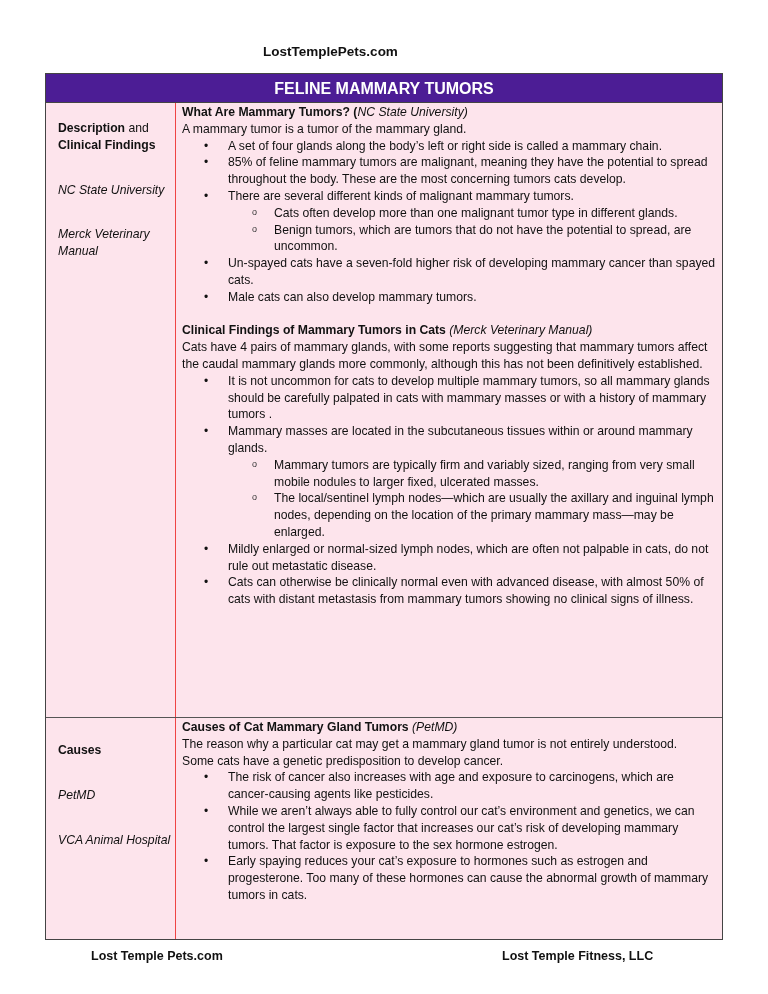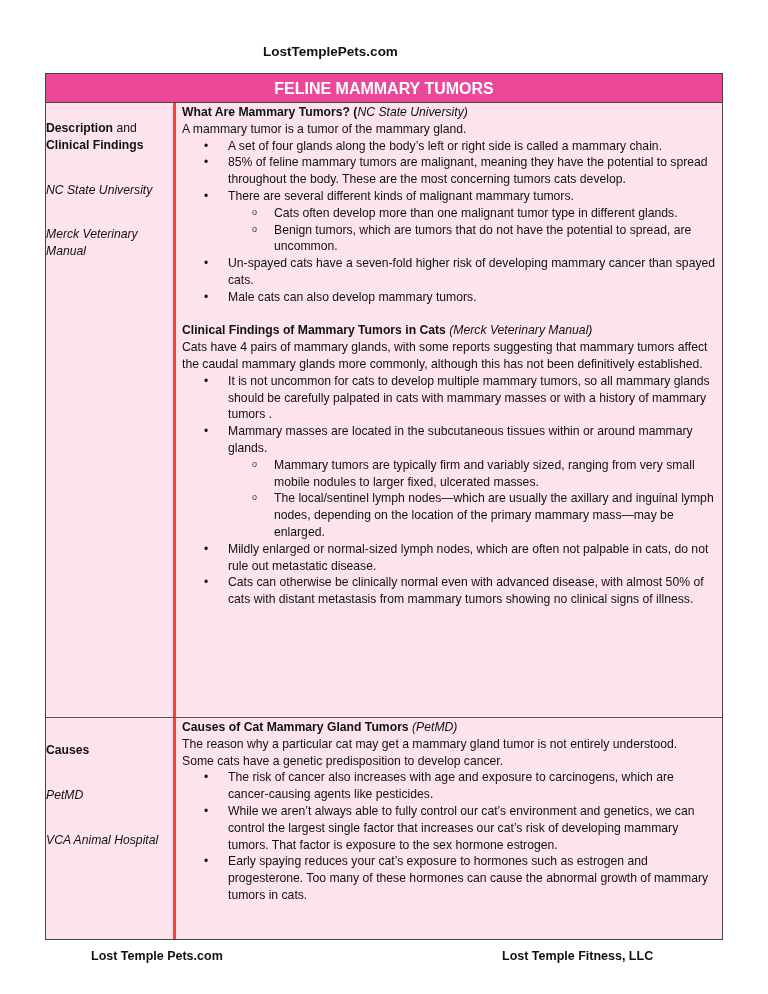--- a/index.html
+++ b/index.html
@@ -9,31 +9,31 @@
     .site-title {
       position: absolute; top: 44px; left: 0; width: 661px;
       text-align: center; font-weight: bold; font-size: 13.5px; letter-spacing: 0;
     }
 
     .table {
       position: absolute; left: 45px; top: 73px; width: 678px;
       border: 1px solid #444;
     }
     .table-header {
-      background: #ec4899; color: #fff; text-align: center;
+      background: #4c1d95; color: #fff; text-align: center;
       font-size: 16px; font-weight: bold; height: 29px; line-height: 29px;
       border-bottom: 1px solid #444;
     }
     .row { display: flex; background: #fde4ec; }
     .row + .row { border-top: 1px solid #555; }
     .row.row-desc { height: 614px; }
     .row.row-causes { height: 222px; }
     .left-cell {
-      width: 130px; border-right: 3px solid #ef4444;
-      padding: 0 0 0 0; font-size: 12.2px; line-height: 16.8px;
+      width: 130px; border-right: 1px solid #ef4444;
+      padding: 0 0 0 12px; font-size: 12.2px; line-height: 16.8px;
     }
     .right-cell {
       flex: 1; padding: 1px 6px 0 6px; font-size: 12.2px; line-height: 16.8px;
     }
     .left-cell .category { margin-top: 17px; }
     .row-causes .left-cell .category { margin-top: 24px; }
     .left-cell .source { font-style: italic; margin-top: 28px; }
     .bold { font-weight: bold; }
 
     .section-title { font-weight: bold; }

